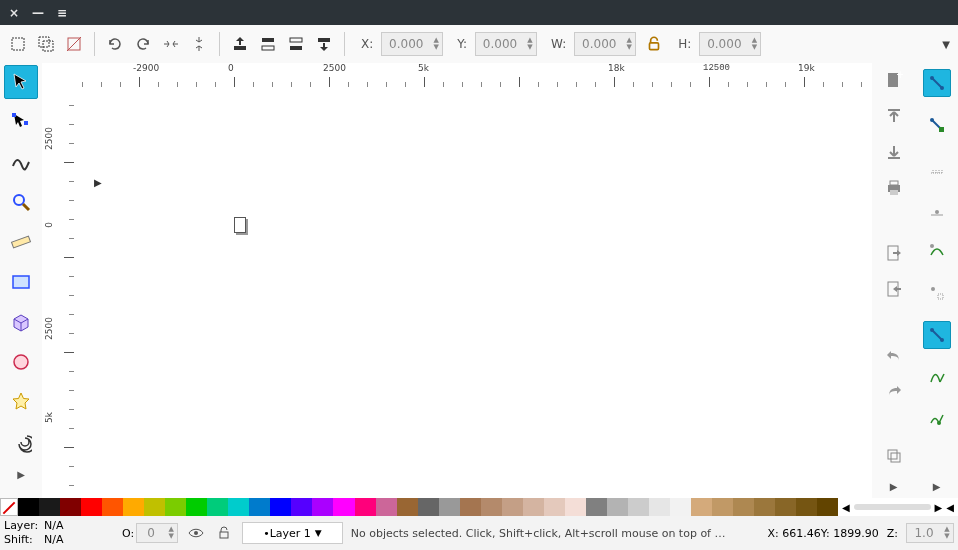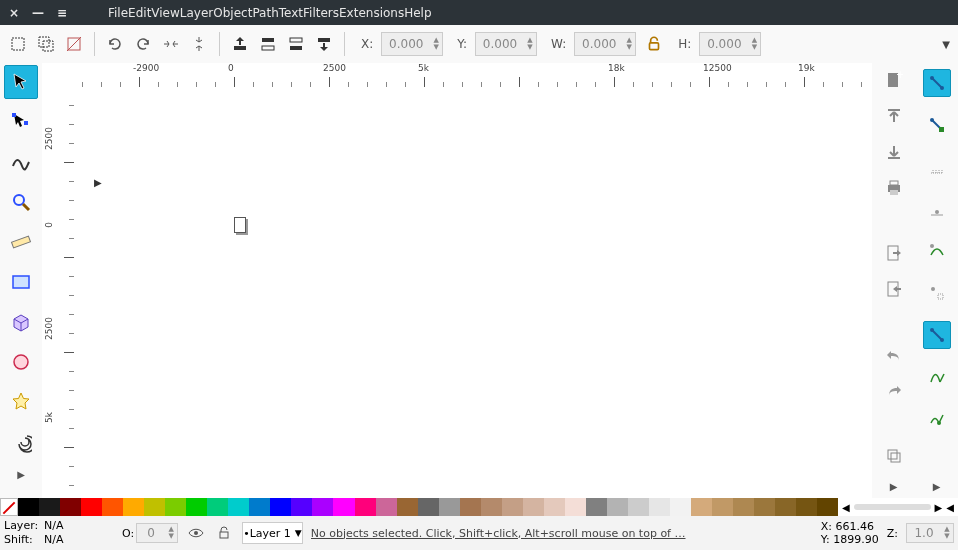--- a/index.html
+++ b/index.html
@@ -47,43 +47,31 @@
 .palette-none::after { content:""; position:absolute; left:0; right:0; top:50%; border-top:2px solid #d00; transform:rotate(-45deg);}
 .palette-swatch { flex:1; height:18px;}
 .palette-scroll { width: 120px; display:flex; align-items:center; padding:0 4px; gap:4px;}
 .palette-scroll .arrow { font-size:10px; cursor:pointer;}
 .palette-scroll .track { flex:1; height:6px; background:#ddd; border-radius:3px; position:relative;}
 .statusbar { height: 34px; background: #f3f3f3; display:flex; align-items:center; padding: 0 4px; font-size:11px; gap: 8px;}
 .status-fillstroke { display:flex; flex-direction:column; gap: 0; line-height:14px; width: 110px;}
 .status-fillstroke .row { display:flex; gap:4px;}
 .status-fillstroke .lbl { width: 36px;}
 .status-o { display:flex; align-items:center; gap:2px;}
-.status-layer { display:flex; align-items:center; gap:4px; border:1px solid #ccc; padding:0 0; height:22px; background:#fff;}
-.status-msg { flex:1; color:#444; white-space:nowrap; overflow:hidden; text-overflow:ellipsis;text-decoration:underline;}
-.status-coords { display:flex; flex-direction:column; line-height:13px; font-size:11px;justify-content:flex-end;}
+.status-layer { display:flex; align-items:center; gap:4px; border:1px solid #ccc; padding:0 20px; height:22px; background:#fff;}
+.status-msg { flex:1; color:#444; white-space:nowrap; overflow:hidden; text-overflow:ellipsis;}
+.status-coords { display:flex; flex-direction:row; line-height:13px; font-size:11px;justify-content:flex-end;}
 </style>
 </head>
 <body>
 
 <div class="titlebar">
   <span class="win-btn">×</span>
   <span class="win-btn">—</span>
   <span class="win-btn">≡</span>
-  <div class="menubar-inner">
-    <span class="menu-item">File</span>
-    <span class="menu-item">Edit</span>
-    <span class="menu-item">View</span>
-    <span class="menu-item">Layer</span>
-    <span class="menu-item">Object</span>
-    <span class="menu-item">Path</span>
-    <span class="menu-item">Text</span>
-    <span class="menu-item">Filters</span>
-    <span class="menu-item">Extensions</span>
-    <span class="menu-item">Help</span>
-  </div>
 </div>
 
 <div class="toolbar">
   <div class="tb-group">
     <div class="tb-icon">
         <svg viewBox="0 0 18 18">
           <rect x="3" y="3" width="12" height="12" fill="none" stroke="#333" stroke-dasharray="2 1"></rect>
         </svg>
       </div>
     <div class="tb-icon">
@@ -298,21 +286,21 @@
           <div class="ruler-line major" style="left: 730px;"></div>
           <div class="ruler-line minor" style="left: 749px;"></div>
           <div class="ruler-line minor" style="left: 768px;"></div>
           <div class="ruler-line minor" style="left: 787px;"></div>
           <div class="label" style="left: 60px;">-2900</div>
           <div class="label" style="left: 155px;">0</div>
           <div class="label" style="left: 250px;">2500</div>
           <div class="label" style="left: 345px;">5k</div>
           <div class="label" style="left: 440px; margin-top: 46px;">7500</div>
           <div class="label" style="left: 535px;">18k</div>
-          <div class="label" style="left: 630px;">12500</div>
+          <div class="label" style="left: 630px; font-family: Liberation Mono, monospace;">12500</div>
           <div class="label" style="left: 725px;">19k</div>
         </div>
     </div>
     <div style="display:flex; flex:1; position:relative;">
       <div class="vruler" id="vruler">
           <div class="ruler-line minor" style="top: 18px;"></div>
           <div class="ruler-line minor" style="top: 37px;"></div>
           <div class="ruler-line minor" style="top: 56px;"></div>
           <div class="ruler-line major" style="top: 75px;"></div>
           <div class="ruler-line minor" style="top: 94px;"></div>

